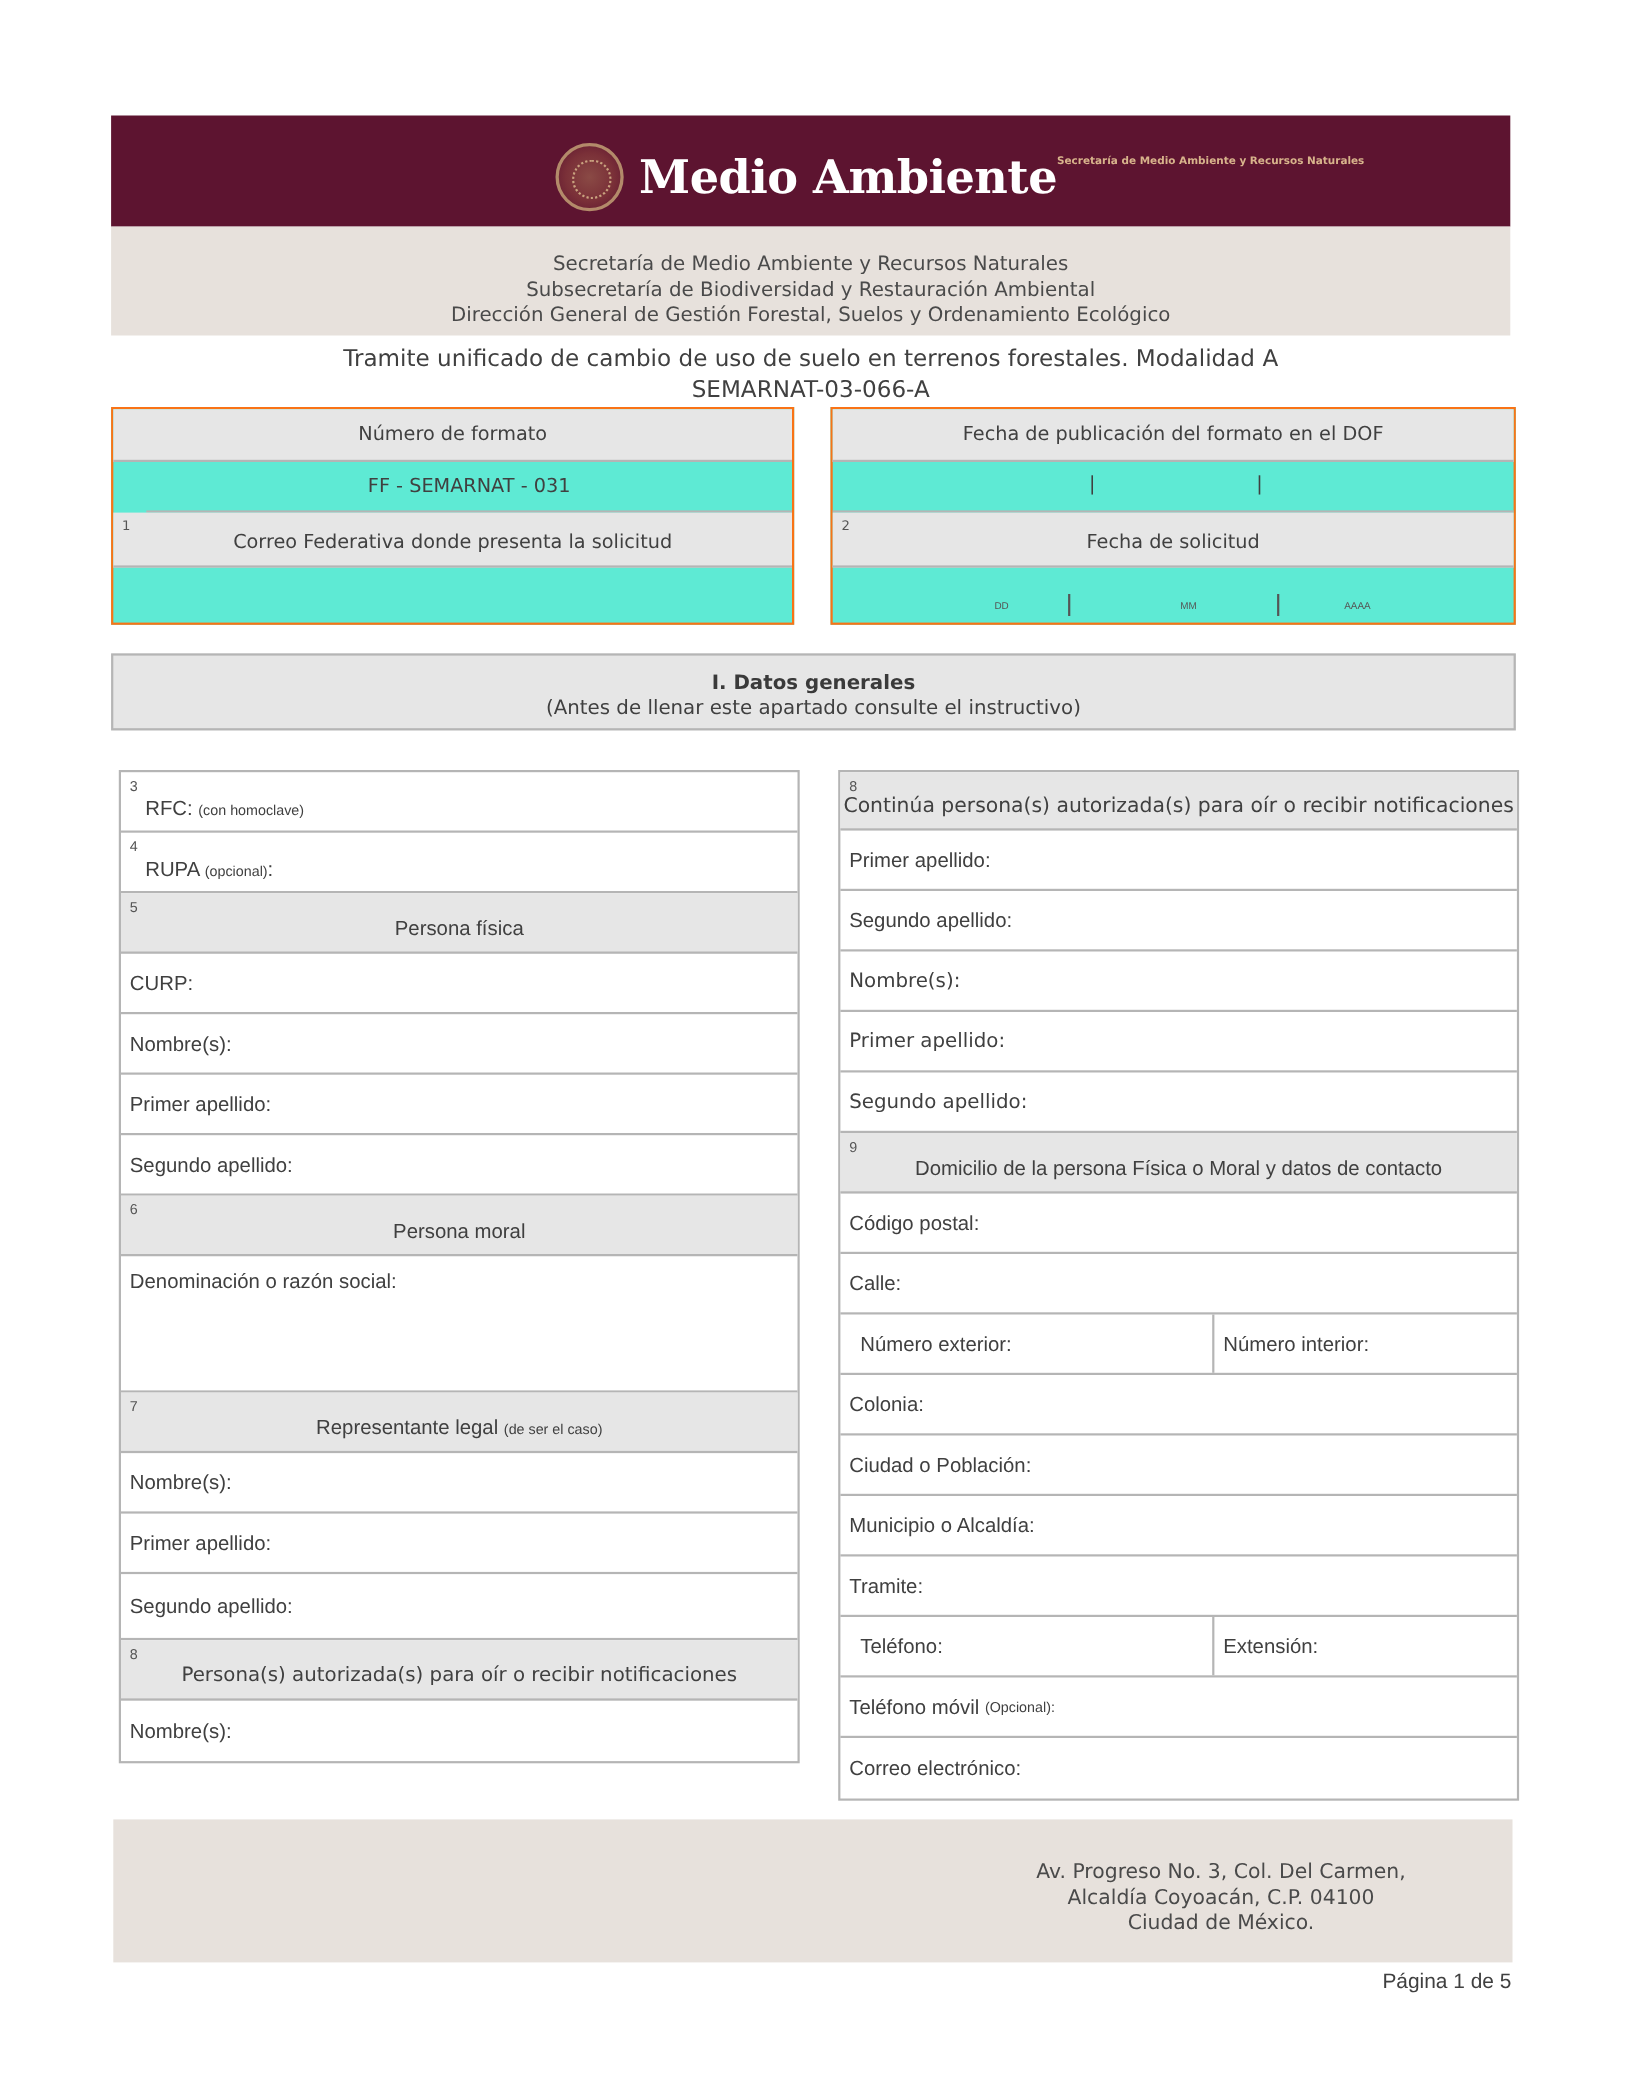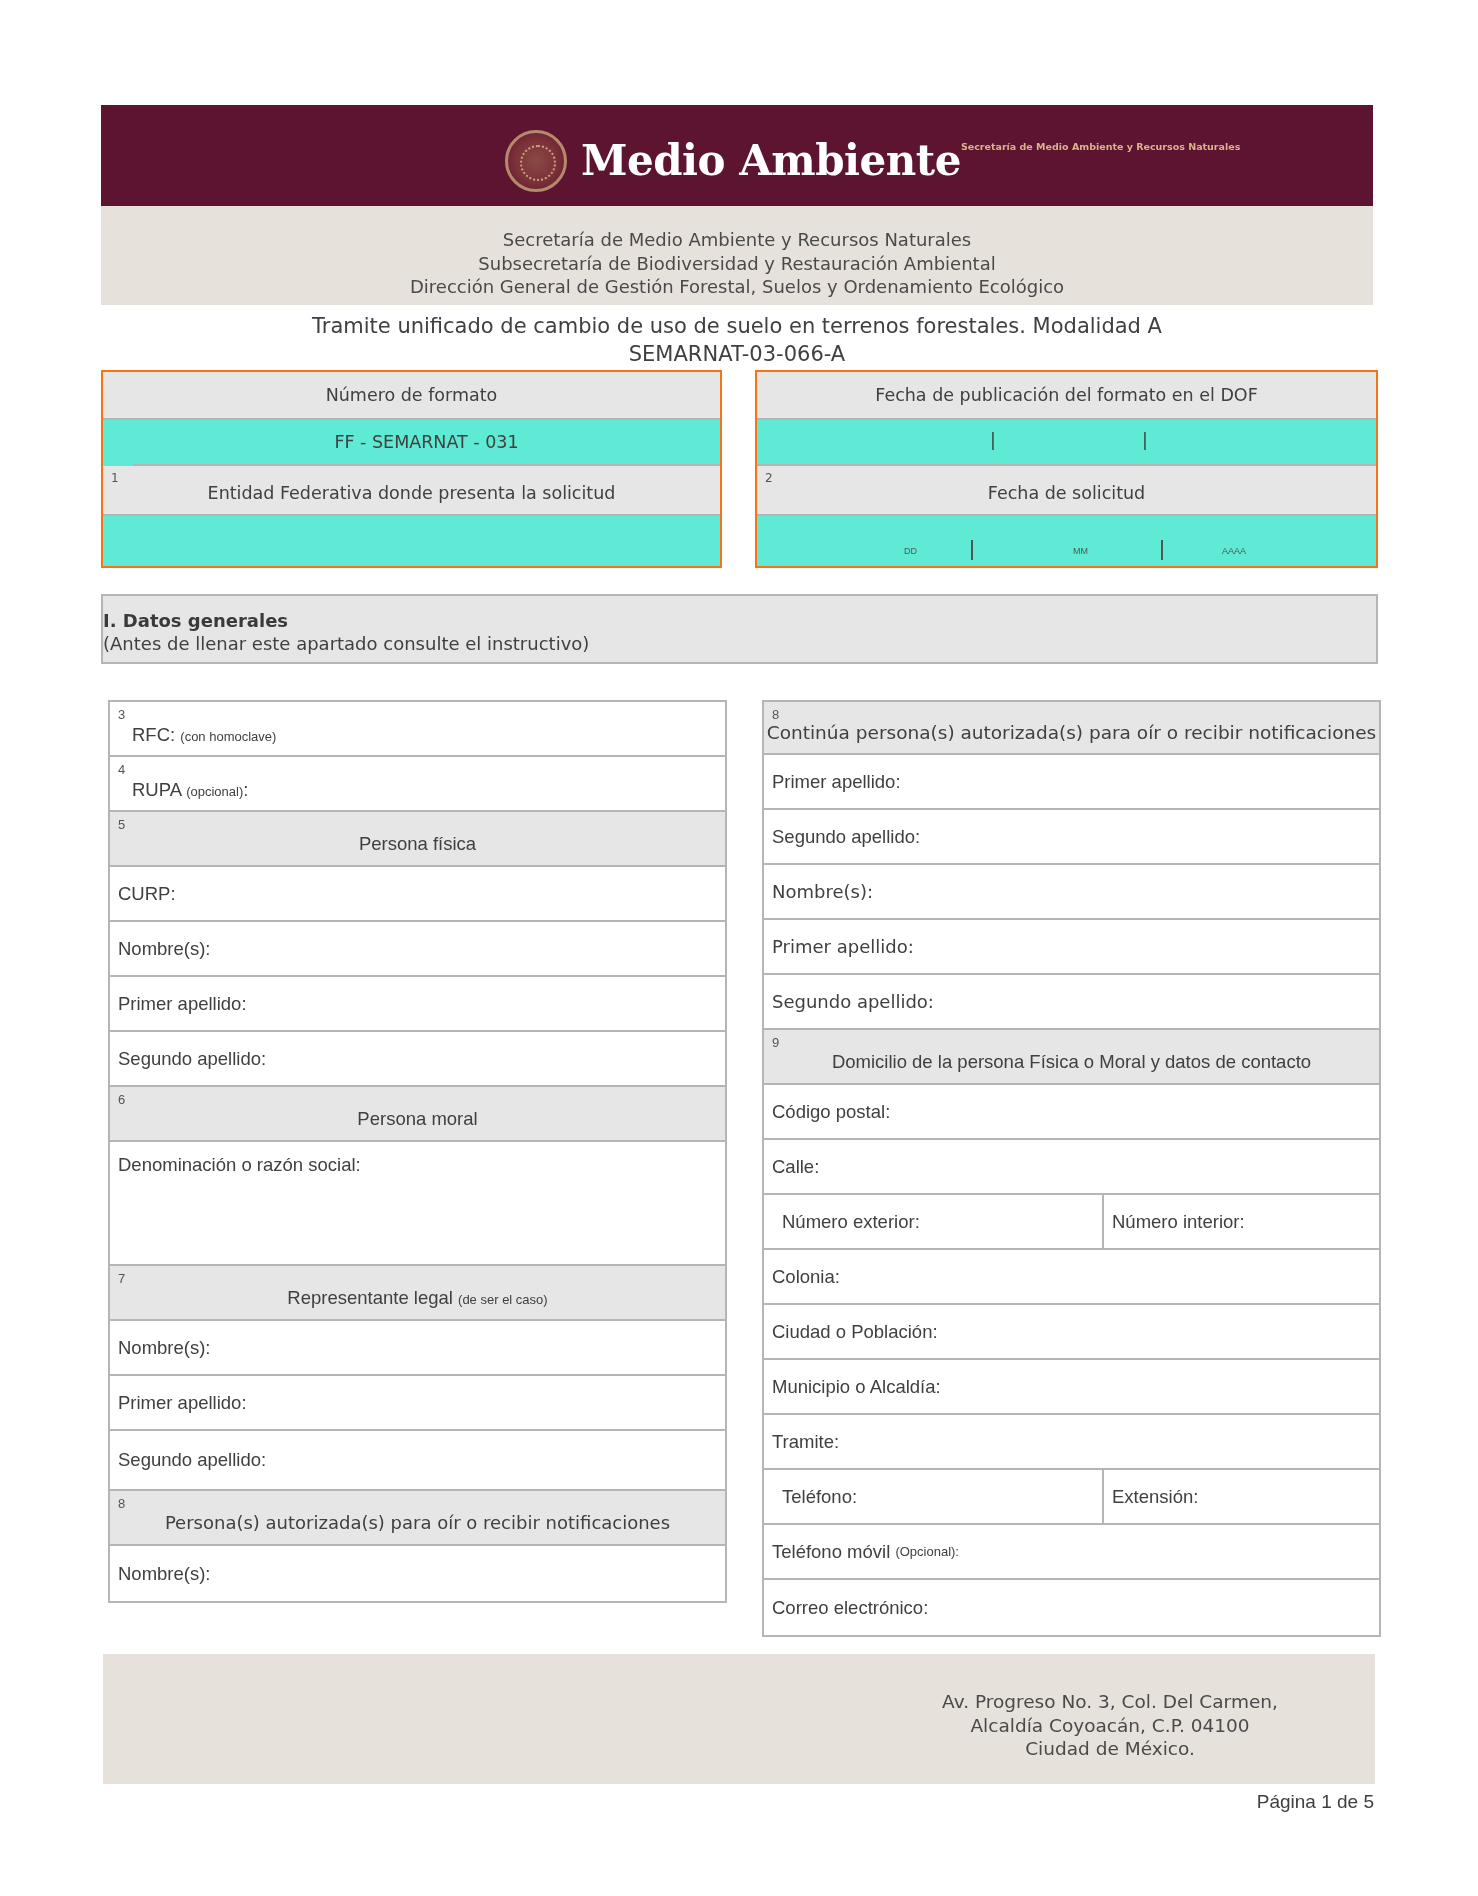--- a/index.html
+++ b/index.html
@@ -34,21 +34,21 @@
 
   .topcell { font-size: 17.5px; color: #404040; }
 
   #tbl-left-top { left: 101px; top: 370px; width: 621px; height: 198px; }
   #tbl-right-top { left: 755px; top: 370px; width: 623px; height: 198px; }
 
   .pipe { position: absolute; width: 2px; background: #555; }
   .tiny { position: absolute; font-size: 9px; color: #555; font-family: "Liberation Sans", sans-serif; }
 
   
-  #section-hdr { left: 101px; top: 594px; width: 1277px; height: 70px; border: 2px solid #b5b5b5; background: #e6e6e6; padding-top: 14px; }
+  #section-hdr { left: 101px; top: 594px; width: 1277px; height: 70px; border: 2px solid #b5b5b5; background: #e6e6e6; text-align: center; padding-top: 14px; }
   #section-title { font-weight: bold; font-size: 18px; color: #3a3a3a; line-height: 22px; }
   #section-note { font-size: 18px; color: #404040; line-height: 24px; }
 
   
   .fcol { position: absolute; border: 2px solid #b5b5b5; background: #fff; }
   #col-left { left: 108px; top: 700px; width: 619px; }
   #col-right { left: 762px; top: 700px; width: 619px; }
 
   .frow { position: relative; border-bottom: 2px solid #b5b5b5; height: 55px; display: flex; align-items: center; padding-left: 8px; font-family: "Liberation Sans", sans-serif; font-size: 18.5px; color: #404040; }
   .frow:last-child { border-bottom: none; }
@@ -90,21 +90,21 @@
 
 <div id="tbl-left-top" class="tbl">
   <div class="row hdr" style="height:48px;">
     <div class="center topcell">Número de formato</div>
   </div>
   <div class="row" style="height:46px;margin-left:30px;">
     <div class="center topcell">FF - SEMARNAT - 031</div>
   </div>
   <div class="row hdr" style="height:50px; padding-top:6px;">
     <span class="num open">1</span>
-    <div class="center topcell">Entidad Federativa donde presenta la solicitud</div>
+    <div class="center topcell">Correo Federativa donde presenta la solicitud</div>
   </div>
   <div class="row" style="height:50px;">
     <div class="center topcell"></div>
   </div>
 </div>
 
 <div id="tbl-right-top" class="tbl">
   <div class="row hdr" style="height:48px;">
     <div class="center topcell">Fecha de publicación del formato en el DOF</div>
   </div>

